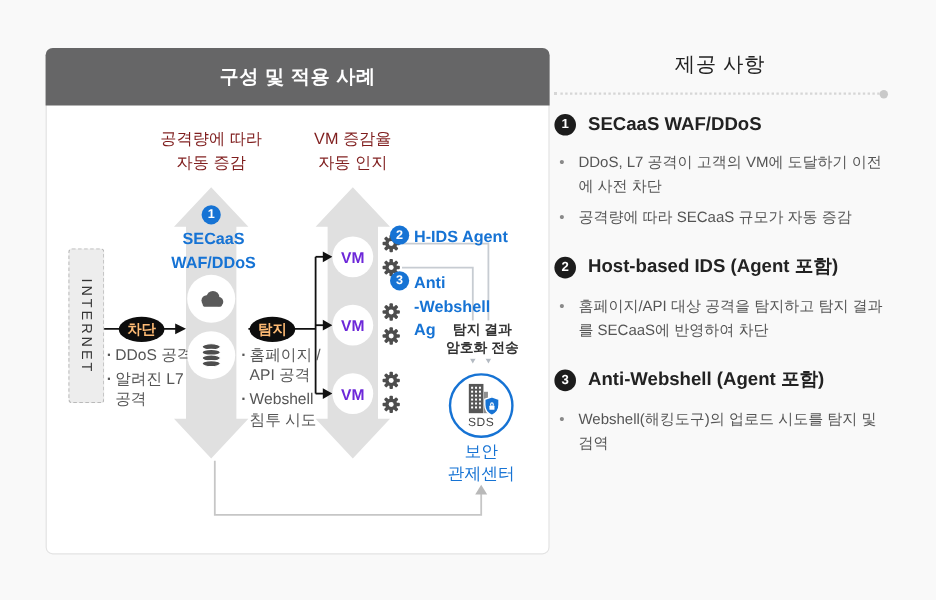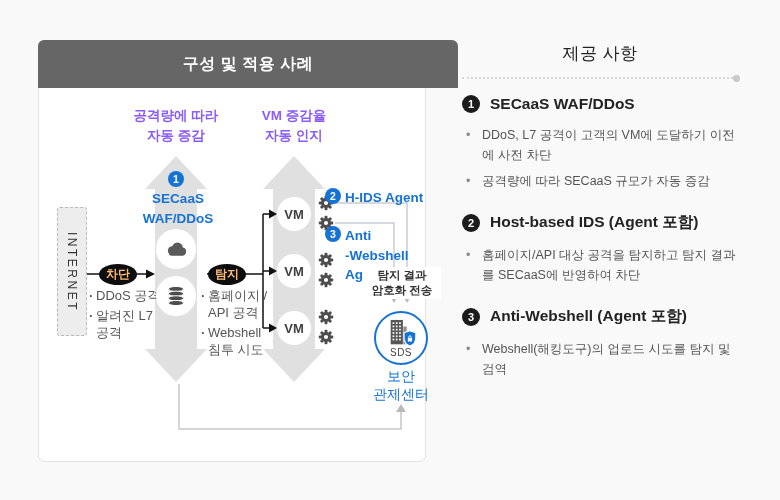--- a/index.html
+++ b/index.html
@@ -7,34 +7,34 @@
     width:780px; height:500px; position:relative; overflow:hidden;
     background:#f9f9f9;
     font-family:"Liberation Sans","DejaVu Sans",sans-serif;
     color:#222;
   }
   .abs { position:absolute; }
   .prelines { white-space:pre-line; }
 
   
   .panel {
-    left:38px; top:40px; width:388px; height:422px;
+    left:38px; top:40px; width:420px; height:422px;
     background:#ffffff; border:1px solid #e3e3e3; border-radius:6px;
     box-sizing:border-box;
   }
   .panel-header {
     position:absolute; left:-1px; top:-1px; width:420px; height:48px;
     background:#666667; border-radius:6px 6px 0 0;
     color:#fff; font-size:16px; font-weight:bold;
     display:flex; align-items:center; justify-content:center;
     letter-spacing:.5px;
   }
   .scale-label {
     top:65px; width:120px; text-align:center;
-    font-size:13.5px; font-weight:bold; color:#8b5cf6; line-height:1.45;
+    font-size:13.5px; font-weight:normal; color:#7f1d1d; line-height:1.45;
   }
   .internet-box {
     left:18px; top:166px; width:30px; height:129px;
     background:#ededed; border:1px dashed #b9b9b9; border-radius:3px;
     box-sizing:border-box;
     display:flex; align-items:center; justify-content:center;
   }
   .internet-text {
     writing-mode:vertical-lr; font-size:12px; color:#333;
     letter-spacing:2.5px;
@@ -55,21 +55,21 @@
   }
   .blue-label { color:#1673d4; font-weight:bold; font-size:13.5px; line-height:1.45; }
 
   .node-circle {
     border-radius:50%; background:#fff;
     display:flex; align-items:center; justify-content:center;
   }
   .vm-circle {
     width:34px; height:34px; border-radius:50%; background:#fff;
     display:flex; align-items:center; justify-content:center;
-    font-size:13px; font-weight:bold; color:#404040;
+    font-size:13px; font-weight:bold; color:#6d28d9;
   }
   .enc-note {
     left:324px; top:226px; width:78px; background:#ffffff;
     text-align:center; font-size:11.5px; font-weight:bold; color:#333;
     line-height:1.3; padding:1px 0;
   }
   .soc-circle {
     left:335px; top:270px; width:54px; height:54px; border-radius:50%;
     background:#fff; border:2.5px solid #1673d4; box-sizing:border-box;
     display:flex; flex-direction:column; align-items:center; justify-content:center;

